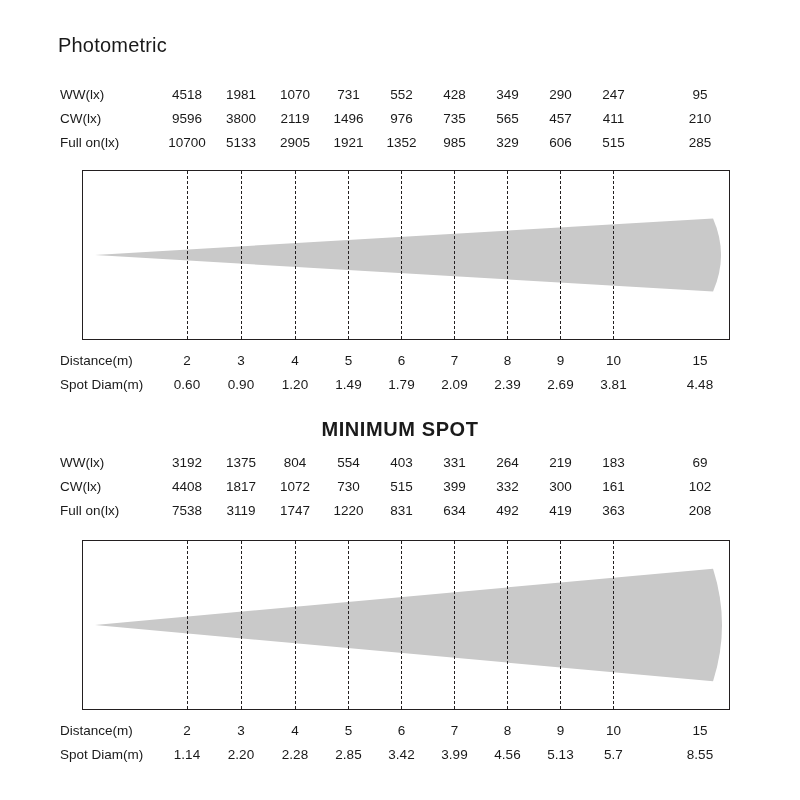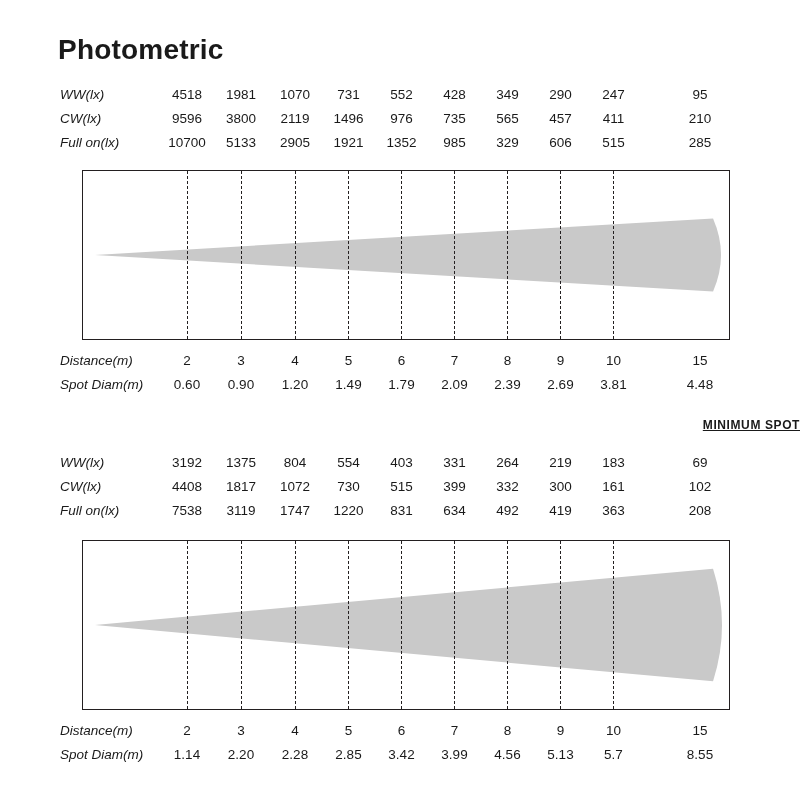--- a/index.html
+++ b/index.html
@@ -17,51 +17,49 @@
   }
   .page {
     position: relative;
     width: 800px;
     height: 800px;
   }
   .title {
     position: absolute;
     left: 58px;
     top: 34px;
-    font-size: 28px;
-    font-weight: bold;
+    font-size: 20px;
+    font-weight: normal;
     letter-spacing: 0.2px;
   }
   .section-title {
     position: absolute;
     left: 0;
     width: 800px;
-    text-align: right;
-    font-size: 12px;
+    text-align: center;
+    font-size: 20px;
     font-weight: bold;
     letter-spacing: 0.6px;
-    text-decoration: underline;
   }
   
   .datatable {
     position: absolute;
     font-size: 13.5px;
     border-collapse: collapse;
     table-layout: fixed;
   }
   .datatable td {
     padding: 0;
     height: 24px;
     vertical-align: middle;
     white-space: nowrap;
   }
   .datatable td.rowlabel {
     text-align: left;
     padding-left: 2px;
-    font-style: italic;
   }
   .datatable td.val {
     text-align: center;
   }
   
   .beamframe {
     position: absolute;
     border: 1.6px solid #231f20;
     box-sizing: border-box;
     background: #ffffff;

